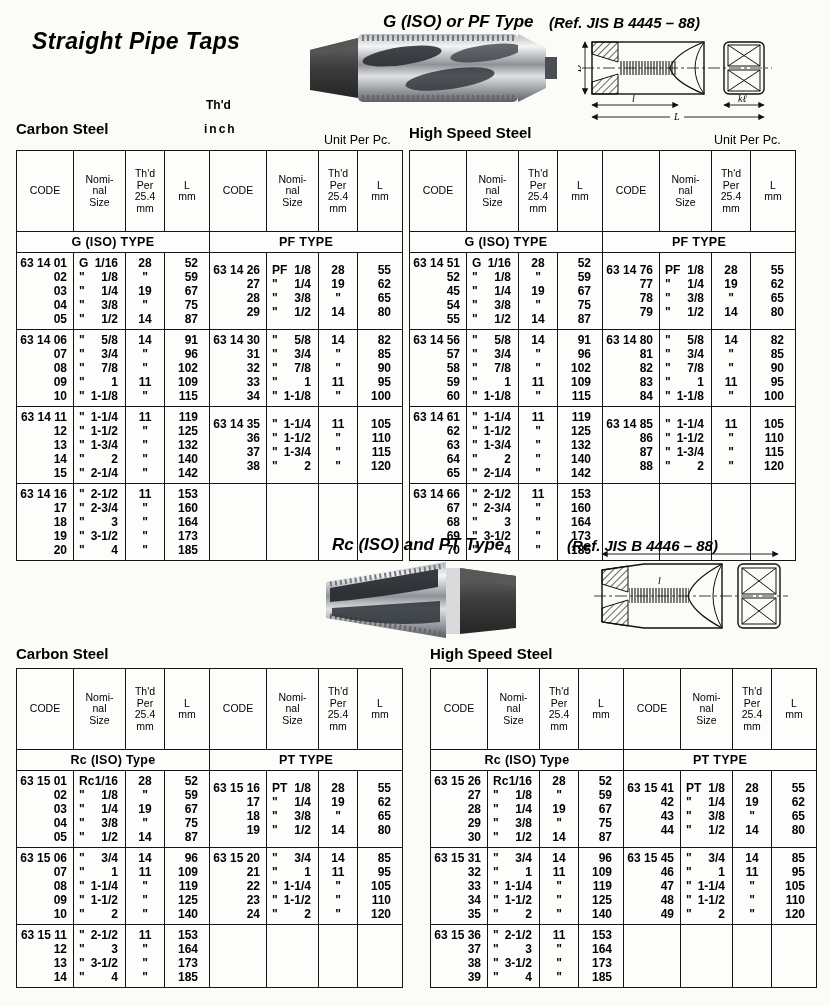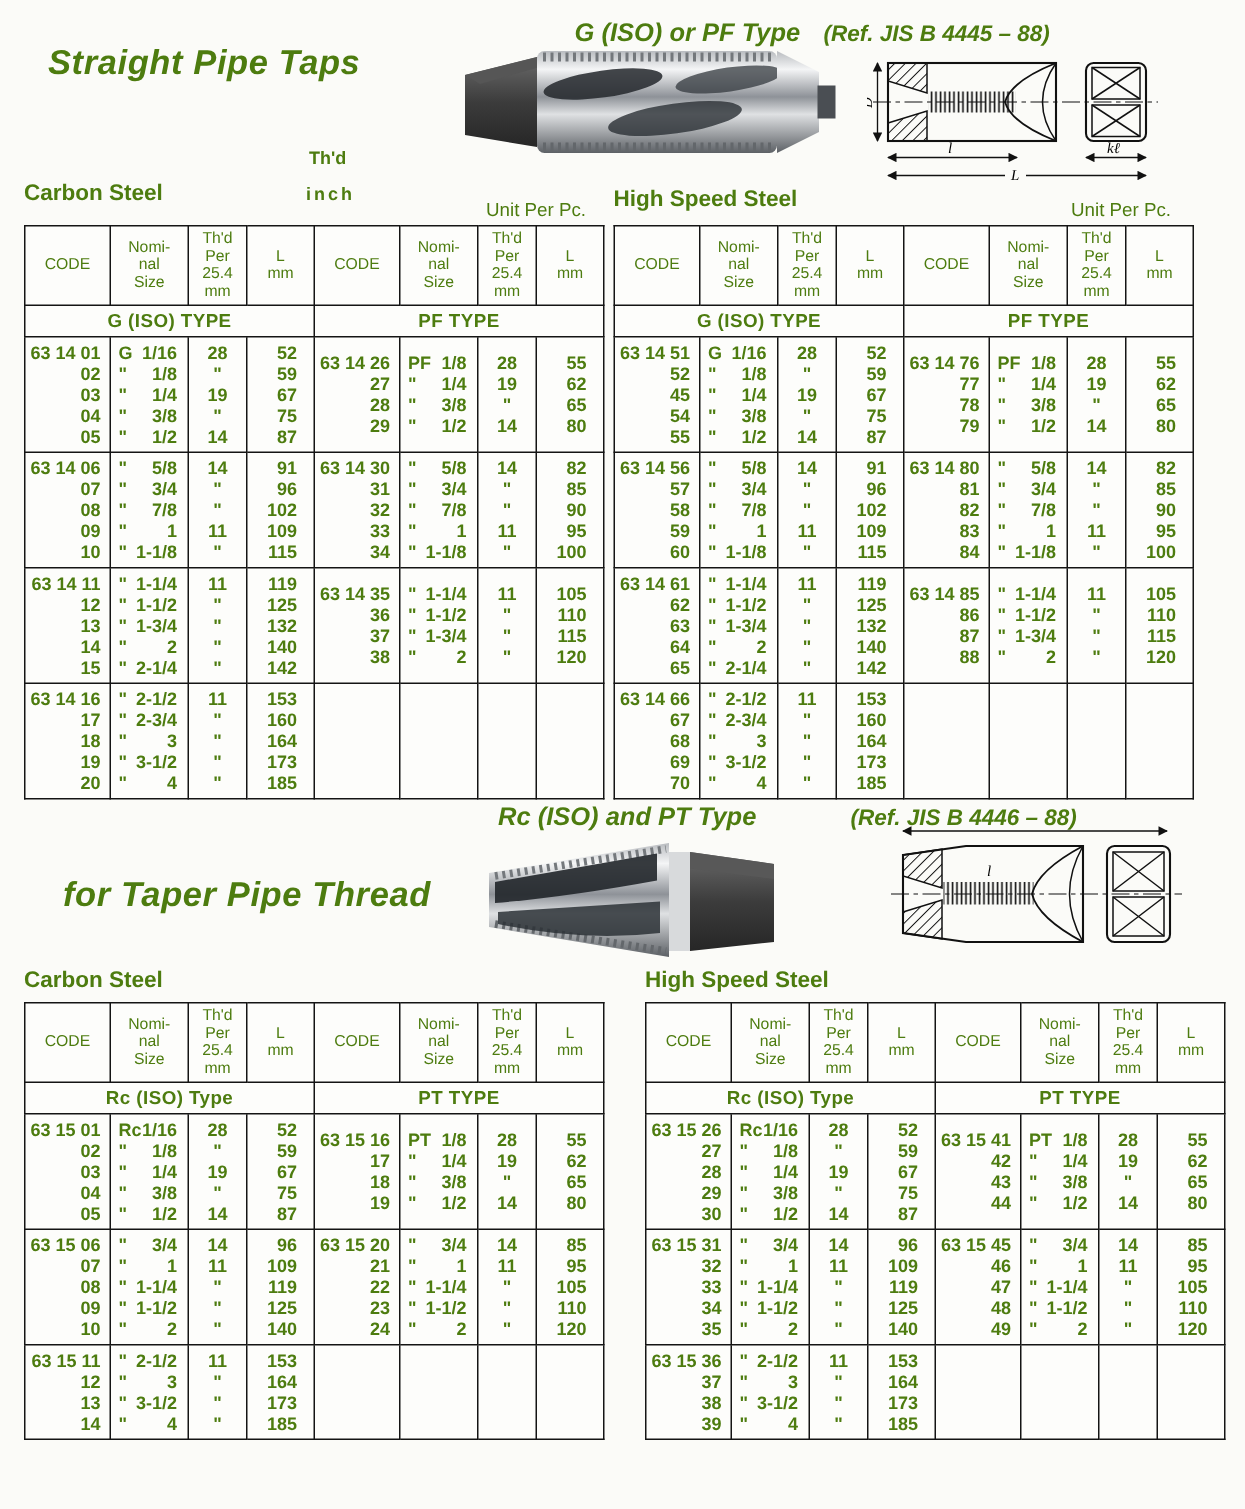--- a/index.html
+++ b/index.html
@@ -1,30 +1,30 @@
 <!DOCTYPE html>
 <html><head>
 <meta charset="utf-8">
 <style>
   html,body{margin:0;padding:0;background:#e9e9e6;}
   .page{position:relative;width:830px;height:1006px;margin:0 auto;background:#fbfbf8;
-        font-family:"Liberation Sans",sans-serif;color:#4d7c0f;overflow:hidden;}
+        font-family:"Liberation Sans",sans-serif;color:#000000;overflow:hidden;}
   .abs{position:absolute;}
   .sec-title{position:absolute;font-style:italic;font-weight:bold;font-size:23px;letter-spacing:.4px;white-space:nowrap;}
   .type-label{position:absolute;font-style:italic;font-weight:bold;font-size:17px;white-space:nowrap;}
   .ref-label{position:absolute;font-style:italic;font-weight:bold;font-size:15px;white-space:nowrap;}
   .steel-label{position:absolute;font-weight:bold;font-size:15px;white-space:nowrap;}
   .unit-label{position:absolute;font-size:12.5px;white-space:nowrap;}
   .thd-label{position:absolute;font-weight:bold;font-size:12px;white-space:nowrap;}
   .thd-label.inch{letter-spacing:2px;}
   .tbl{position:absolute;}
   table.cat{border-collapse:collapse;table-layout:fixed;background:#fdfdfb;}
   table.cat th,table.cat td{border:1.4px solid #141414;}
   table.cat th{font-weight:normal;font-size:10.5px;line-height:11.5px;text-align:center;
-               vertical-align:middle;padding:3px 1px;}
+               vertical-align:middle;padding:17px 1px;}
   td.type-cell{font-size:12.5px;font-weight:bold;text-align:center;padding:3px 12px;letter-spacing:.3px;}
   td.data{vertical-align:middle;padding:3px 0;font-weight:bold;font-size:12px;}
   td.data .line{line-height:14px;height:14px;white-space:nowrap;}
   td.code-cell .line{text-align:right;padding-right:6px;}
   td.size-cell .line{display:flex;justify-content:space-between;padding:0 7px 0 5px;}
   td.tpi-cell .line{text-align:center;}
   td.len-cell .line{text-align:right;padding-right:11px;}
   col.c-code{width:57px}col.c-size{width:52px}col.c-tpi{width:39px}col.c-len{width:45px}
   svg .dimtxt{font-family:"Liberation Serif",serif;font-style:italic;font-size:10px;}
 </style>
@@ -817,21 +817,20 @@
             </td>
             <td class="data code-cell"></td>
             <td class="data size-cell"></td>
             <td class="data tpi-cell"></td>
             <td class="data len-cell"></td>
           </tr>
         </tbody>
       </table>
     </div>
 
-  <div class="sec-title" style="left:42px;top:583px">for Taper Pipe Thread</div>
   <div class="type-label" style="left:332px;top:535px">Rc (ISO) and PT Type</div>
   <div class="ref-label" style="left:567px;top:537px">(Ref. JIS B 4446 – 88)</div>
 
   <svg class="abs" style="left:318px;top:556px" width="220" height="88" viewBox="0 0 220 88">
     <polygon points="8,26 128,6 128,82 8,62" fill="url(#gbody)"></polygon>
     <line x1="12" y1="28" x2="126" y2="10" stroke="#74787c" stroke-width="5" stroke-dasharray="2 3"></line>
     <line x1="12" y1="60" x2="126" y2="78" stroke="#63676b" stroke-width="5" stroke-dasharray="2 3"></line>
     <path d="M12,32 L120,13 L120,31 Q60,42 12,46 Z" fill="#21262a" opacity="0.9"></path>
     <path d="M14,52 L122,45 L122,66 Q70,72 14,60 Z" fill="#2b3136" opacity="0.85"></path>
     <rect x="128" y="12" width="14" height="66" fill="#d8dadc"></rect>

